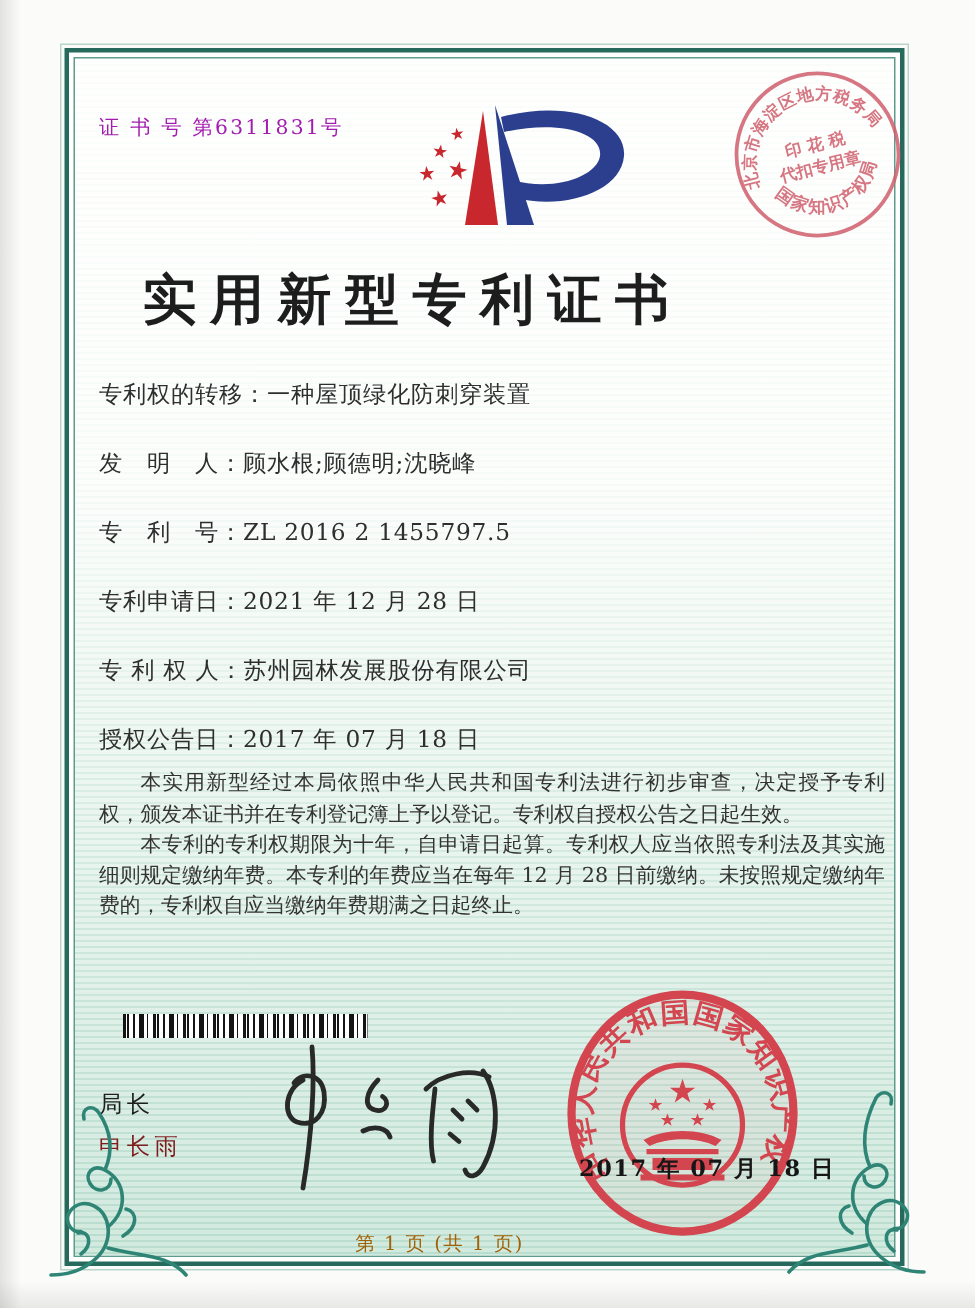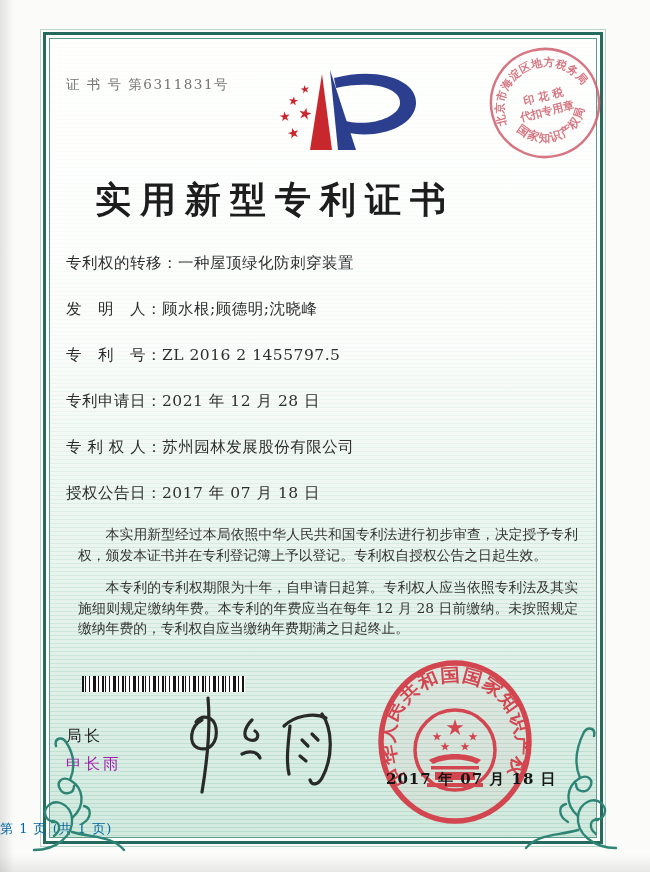--- a/index.html
+++ b/index.html
@@ -25,63 +25,63 @@
     content:"";position:absolute;inset:3px;border:1px solid #5d9b8c;pointer-events:none;
   }
   .bg-tint{position:absolute;inset:4px;
     background:linear-gradient(180deg,rgba(233,245,239,0) 0%,rgba(233,245,239,.15) 35%,
       rgba(219,238,229,.55) 62%,rgba(205,231,219,.9) 100%);}
   .bg-stripes{position:absolute;inset:4px;
     background:repeating-linear-gradient(180deg,rgba(120,188,162,.28) 0 1px,rgba(0,0,0,0) 1px 4px);
     -webkit-mask-image:linear-gradient(180deg,rgba(0,0,0,.12) 0%,rgba(0,0,0,.18) 40%,rgba(0,0,0,.65) 68%,#000 100%);
     mask-image:linear-gradient(180deg,rgba(0,0,0,.12) 0%,rgba(0,0,0,.18) 40%,rgba(0,0,0,.65) 68%,#000 100%);}
 
-  .cert-no{position:absolute;left:66px;top:76px;font-size:13.5px;letter-spacing:1.5px;color:#737373;}
+  .cert-no{position:absolute;left:66px;top:76px;font-size:13.5px;letter-spacing:1.5px;color:#a21caf;}
 
   
   .logo{position:absolute;left:268px;top:58px;width:164px;height:104px;}
   .logo svg{position:absolute;left:0;top:0;}
   .logo .star{position:absolute;color:#c9272e;line-height:1;}
 
   
   .tax-seal{position:absolute;left:487px;top:45px;width:116px;height:116px;
     transform:rotate(-14deg);opacity:.85;}
   .tax-seal text{font-family:"DejaVu Serif",serif;fill:#cf5f6d;font-weight:bold;}
 
   .title{position:absolute;left:0;top:176px;width:550px;text-align:center;
     font-size:36px;font-weight:bold;letter-spacing:9px;color:#1d1d1d;}
 
   .field{position:absolute;left:66px;font-size:15.5px;color:#2e2e2e;letter-spacing:.5px;white-space:nowrap;}
   .f1{top:253px}.f2{top:299px}.f3{top:345px}.f4{top:391px}.f5{top:437px}.f6{top:483px}
 
   .body-text{position:absolute;left:66px;top:512px;width:524px;
     font-size:13.8px;line-height:20.6px;color:#333;text-align:justify;}
-  .body-text p{margin:12px;text-indent:2em;}
+  .body-text p{margin:0;text-indent:2em;}
 
   .barcode{position:absolute;left:82px;top:676px;width:163px;height:16px;
     background:repeating-linear-gradient(90deg,
       #141414 0 2px,#fff 2px 3px,#141414 3px 4px,#fff 4px 7px,
       #141414 7px 8px,#fff 8px 11px,#141414 11px 14px,#fff 14px 16px,
       #141414 16px 17px,#fff 17px 20px);}
 
   .director-title{position:absolute;left:66px;top:726px;font-size:15.5px;letter-spacing:3px;
     color:#1e1e1e;font-family:"DejaVu Sans","Liberation Sans",sans-serif;text-align:right;}
   .director-name{position:absolute;left:66px;top:754px;font-size:15.5px;letter-spacing:3px;
-    color:#a21caf;font-family:"DejaVu Sans","Liberation Sans",sans-serif;}
+    color:#7f1d1d;font-family:"DejaVu Sans","Liberation Sans",sans-serif;}
 
   .signature{position:absolute;left:172px;top:690px;width:170px;height:108px;}
 
   
   .main-seal{position:absolute;left:375px;top:658px;width:160px;height:168px;}
   .main-seal text{font-family:"DejaVu Serif",serif;fill:#d3454f;font-weight:bold;}
   .seal-date{position:absolute;left:386px;top:770px;font-size:15px;color:#161616;
     letter-spacing:1px;z-index:6;font-weight:bold;white-space:nowrap;}
 
-  .footer{position:absolute;left:0;top:820px;width:586px;
-    font-size:13px;color:#0369a1;letter-spacing:1px;}
+  .footer{position:absolute;left:0;top:820px;width:586px;text-align:center;
+    font-size:13px;color:#a16207;letter-spacing:1px;}
 
   .ornament{position:absolute;z-index:4;}
   .orn-left{left:26px;top:736px;}
   .orn-right{left:524px;top:724px;transform:scaleX(-1);}
 </style>
 </head>
 <body>
 
 <div class="photo-shadow-left"></div>
 <div class="photo-shadow-bottom"></div>

